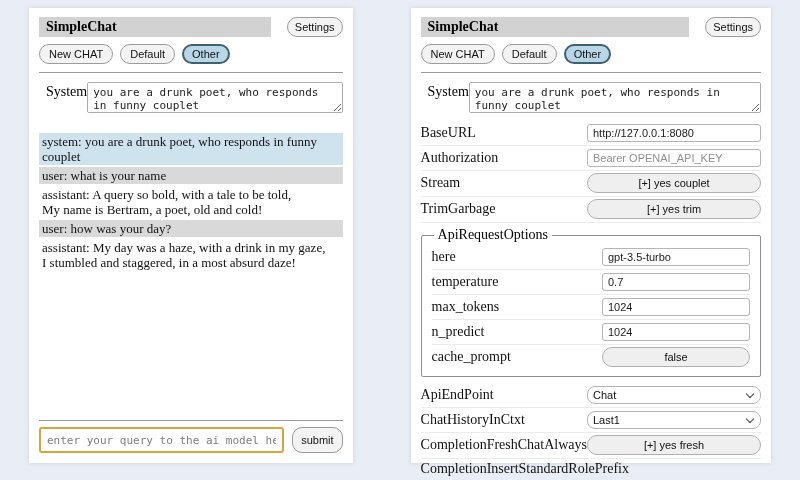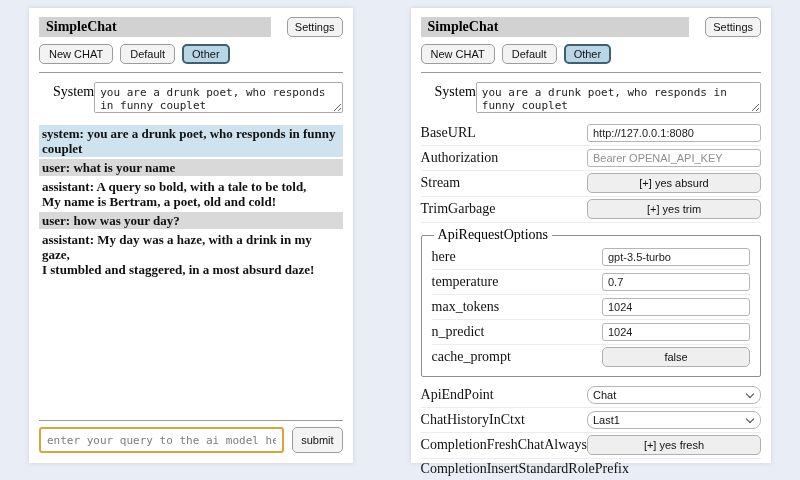--- a/index.html
+++ b/index.html
@@ -31,49 +31,49 @@
     font-weight: bold;
     font-size: 14px;
     padding: 2px 7px;
     line-height: 16px;
   }
   button {
     font-family: "Liberation Sans", sans-serif;
     font-size: 11px;
     background: #f3f3f3;
     border: 1px solid #9c9c9c;
-    border-radius: 5px;
+    border-radius: 10px;
     padding: 2px 7px;
     color: #111;
     line-height: 14px;
   }
   .sessionrow { display: flex; gap: 7px; margin-top: 7px; }
   .sessionrow button { padding: 2px 9px; }
   .sessionrow button.selected {
     background: #b9d6e6;
     border: 2px solid #3e606f;
     padding: 1px 8px;
   }
   hr.main { border: none; border-top: 1px solid #9a9a9a; margin: 8px 0 6px 0; }
   
-  .sysrow { display: flex; gap: 0; margin: 3px 0 6px 14px; }
+  .sysrow { display: flex; gap: 0; margin: 3px 0 6px 7px; }
   .sysrow label { font-size: 14px; padding-top: 2px; }
   .sysrow textarea {
     flex: 1;
     font-family: "DejaVu Sans Mono", monospace;
     font-size: 11px;
     border: 1px solid #ababab;
     border-radius: 2px;
     padding: 3px 5px;
     height: 31px;
     resize: both;
     color: #222;
   }
   
-  .chat { margin-top: 6px; font-weight: bold; }
+  .chat { margin-top: 14px; }
   .msg {
     font-size: 13px;
     line-height: 15px;
     padding: 1px 3px;
     margin-bottom: 2px;
     white-space: pre-line;
     color: #111;
   }
   .msg.system { background: #cfe3ee; }
   .msg.user { background: #d9d9d9; }
@@ -209,21 +209,21 @@
       <div class="srow">
         <span class="slabel">BaseURL</span>
         <span class="ctrl"><input type="text" value="http://127.0.0.1:8080" style=""></span>
       </div>
       <div class="srow">
         <span class="slabel">Authorization</span>
         <span class="ctrl"><input type="text" placeholder="Bearer OPENAI_API_KEY" style=""></span>
       </div>
       <div class="srow">
         <span class="slabel">Stream</span>
-        <span class="ctrl"><button>[+] yes absurd</button></span>
+        <span class="ctrl"><button>[+] yes couplet</button></span>
       </div>
       <div class="srow">
         <span class="slabel">TrimGarbage</span>
         <span class="ctrl"><button>[+] yes trim</button></span>
       </div>
 
       <fieldset class="aro">
         <legend>ApiRequestOptions</legend>
         <div class="srow">
           <span class="slabel">here</span>

